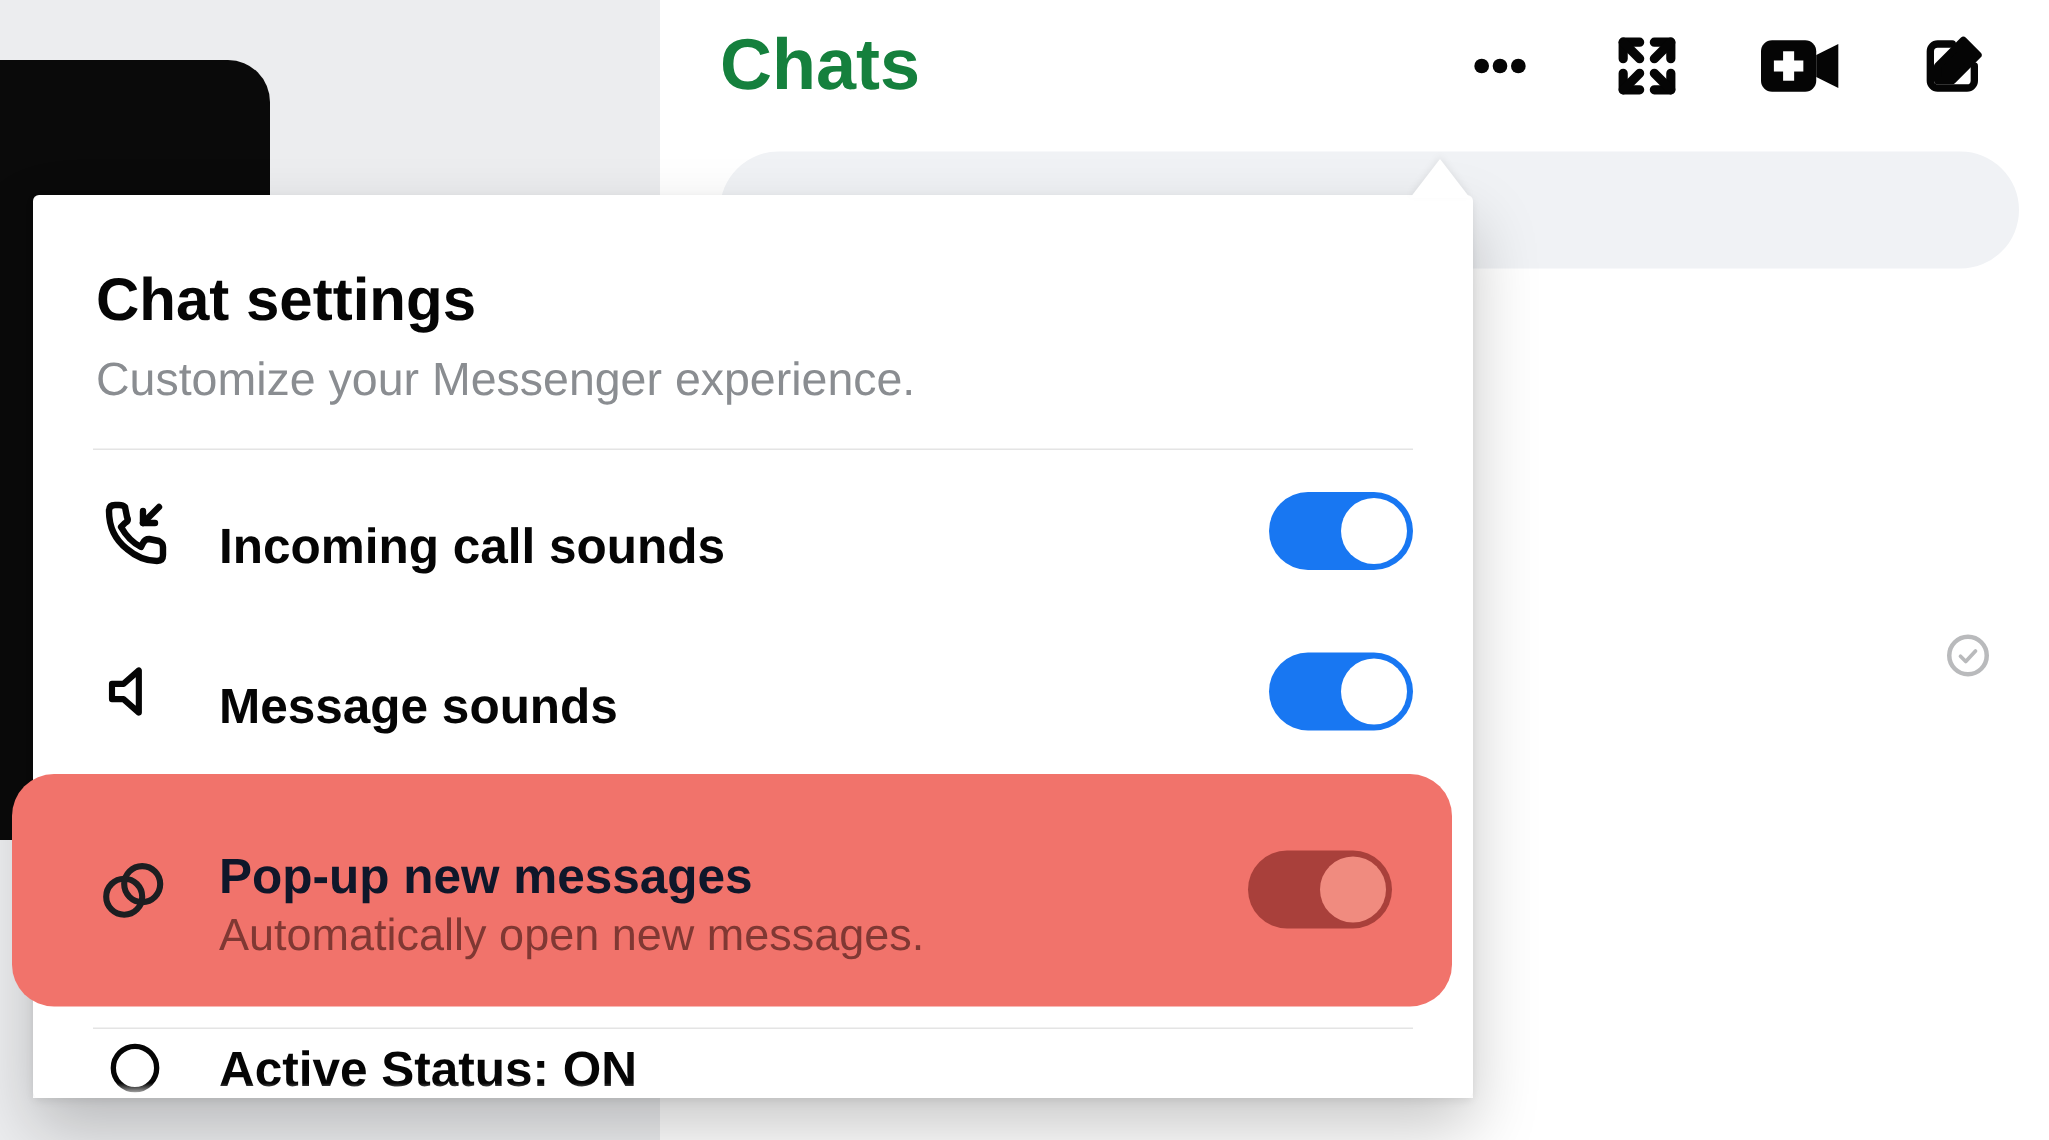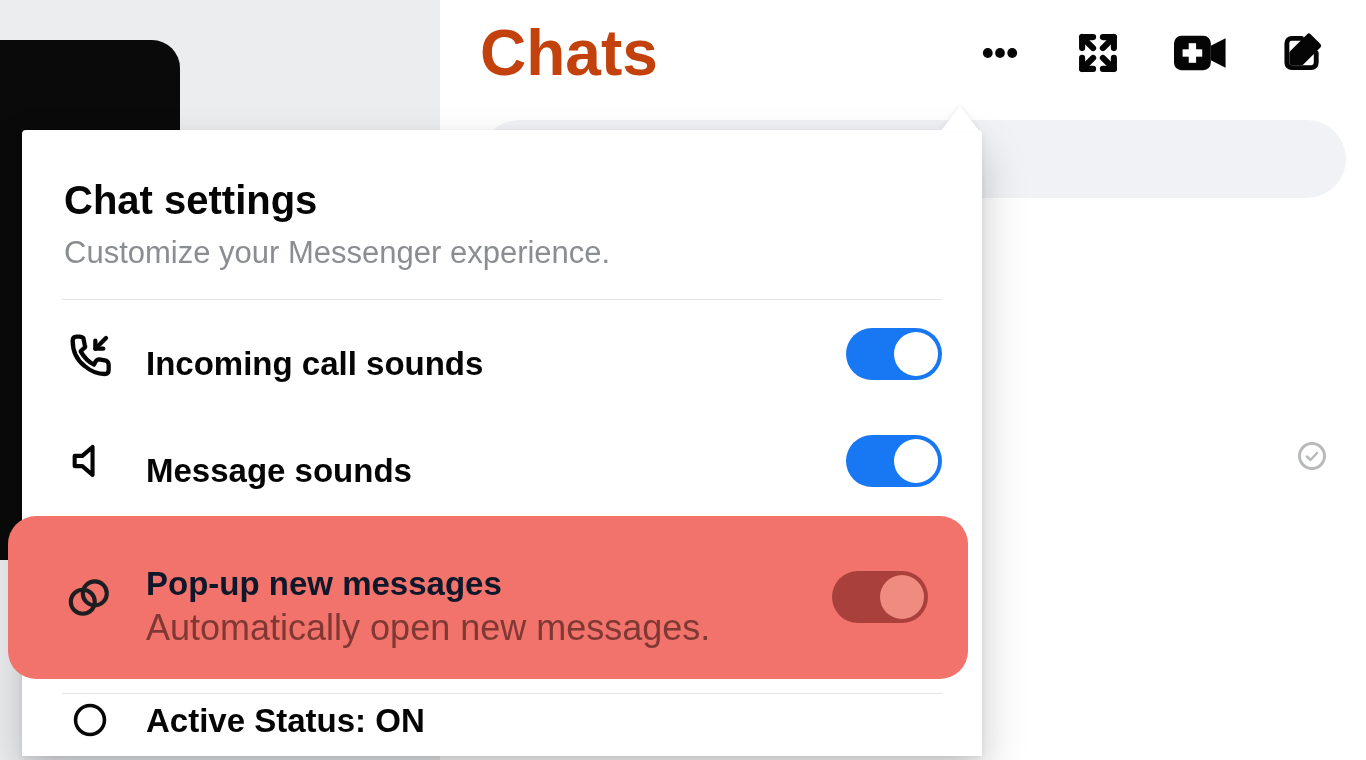--- a/index.html
+++ b/index.html
@@ -30,23 +30,23 @@
     bottom: 0;
     background: #fff;
   }
   .main-header {
     display: flex;
     align-items: center;
     justify-content: space-between;
     padding: 16px 32px 12px 40px;
   }
   .main-title {
-    font-size: 64px;
+    font-size: 48px;
     font-weight: 800;
-    color: #c2410c;
+    color: #15803d;
   }
   .header-actions {
     display: flex;
     align-items: center;
     gap: 54px;
     padding-right: 8px;
   }
   .hicon {
     color: #1c1e21;
     display: flex;
@@ -82,21 +82,21 @@
 
   
   .popover {
     position: absolute;
     left: 22px;
     top: 130px;
     width: 960px;
     background: #fff;
     border-radius: 4px;
     box-shadow: 0 20px 44px rgba(0,0,0,0.22), 0 2px 6px rgba(0,0,0,0.08);
-    padding-bottom: 16px;
+    padding-bottom: 0;
   }
   .popover::before{
     
     content:"";
     position:absolute;
     top:-24px;
     left:918px;
     width:0;height:0;
     border-left:20px solid transparent;
     border-right:20px solid transparent;
@@ -133,21 +133,21 @@
     justify-content:center;
   }
   .setting-texts { flex:1; }
   .setting-label {
     font-size: 33px;
     font-weight: 600;
     color: #050505;
     margin-top: 21px;
   }
   .setting-desc {
-    font-size: 36px;
+    font-size: 30px;
     color: #8a8d91;
     margin-top: 4px;
   }
   .toggle {
     width: 96px;
     height: 52px;
     border-radius: 52px;
     background: #1877f2;
     position: relative;
     cursor:pointer;

